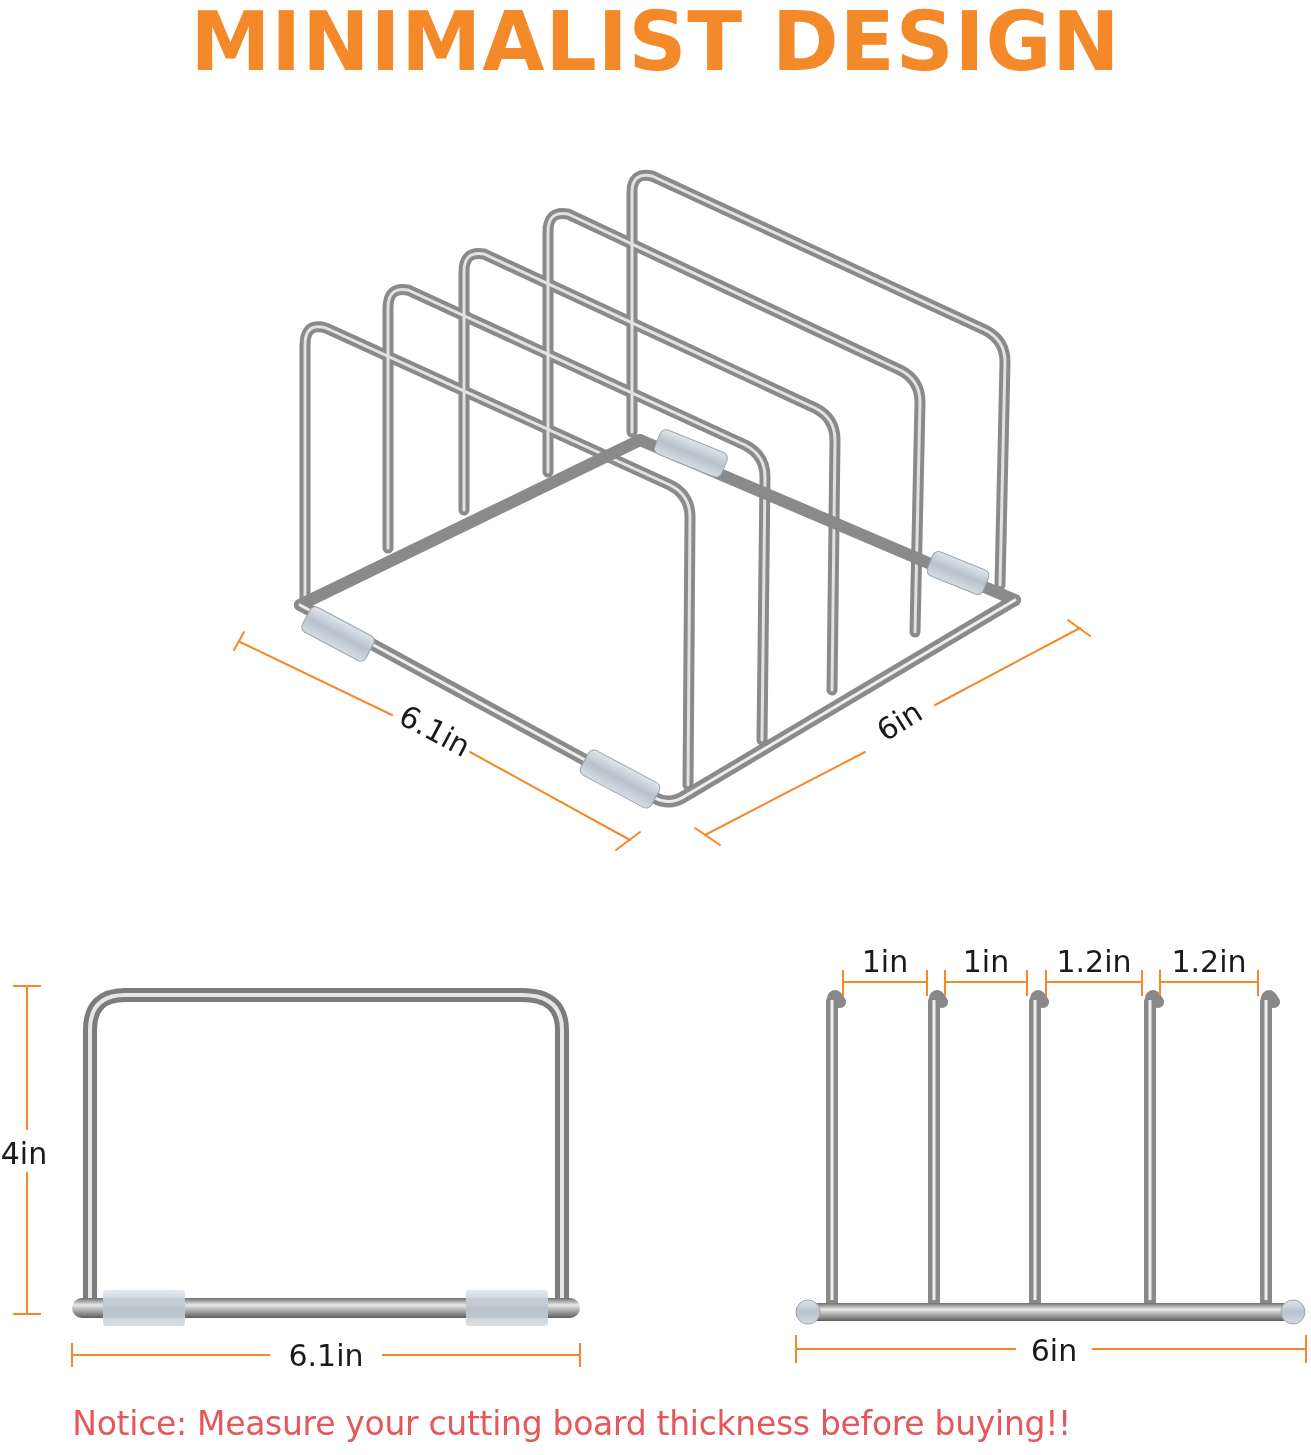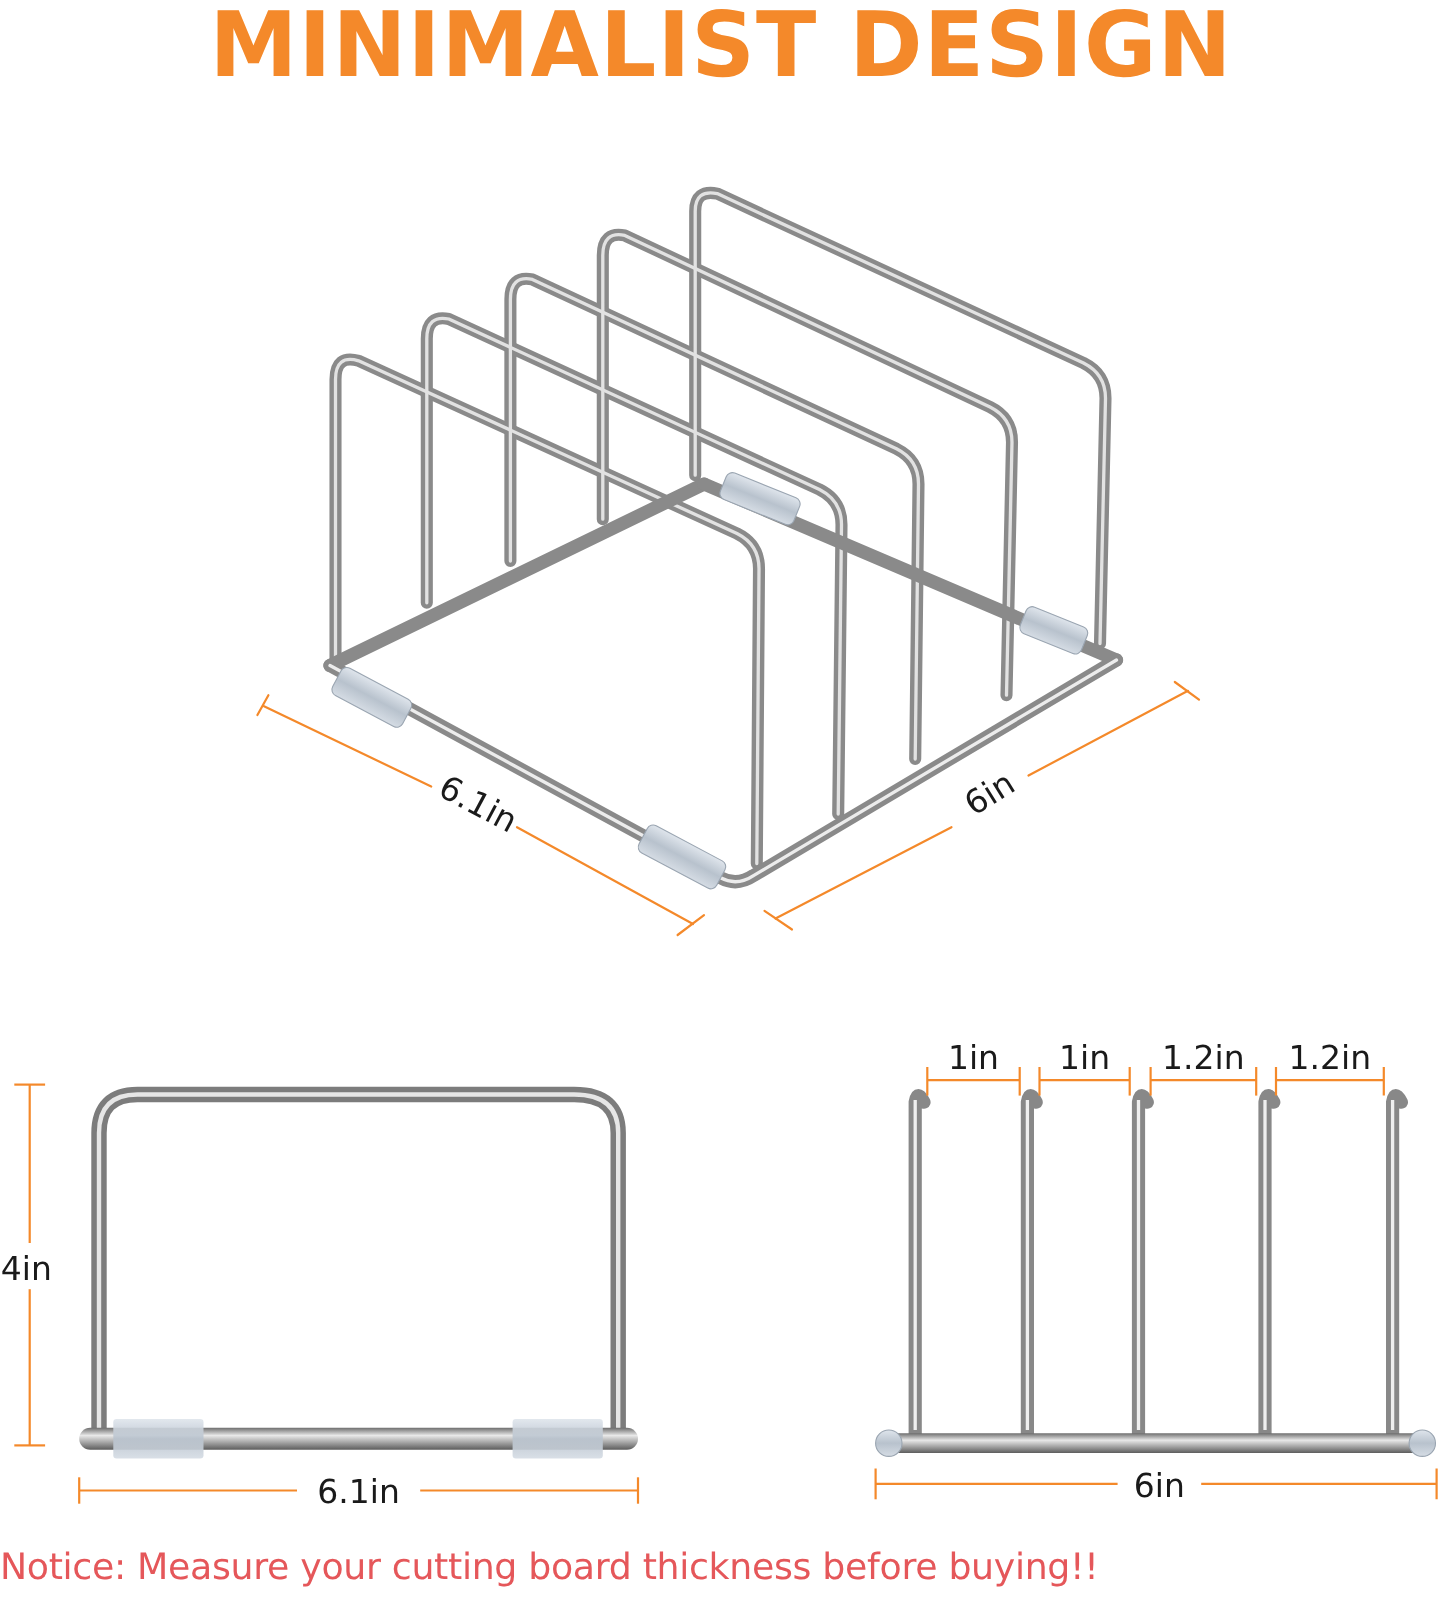--- a/index.html
+++ b/index.html
@@ -3,21 +3,21 @@
 <meta charset="utf-8">
 <style>
   html, body { margin: 0; padding: 0; background: #ffffff; }
   body { width: 1311px; height: 1455px; position: relative; overflow: hidden; font-family: "DejaVu Sans", "Liberation Sans", sans-serif; }
   .title {
     position: absolute; left: 0; top: -6px; width: 1311px; text-align: center;
     font-family: "DejaVu Sans", sans-serif; font-weight: bold; font-size: 82px; letter-spacing: 1px;
     color: #F4892A; transform: scaleX(0.98);
   }
   .notice {
-    position: absolute; left: 0; top: 1404px; width: 1071px; text-align: left;
+    position: absolute; left: 0; top: 1404px; width: 1071px; text-align: right;
     font-family: "DejaVu Sans", sans-serif; font-size: 33px; color: #E5575A; letter-spacing: -0.3px;
   }
   svg { position: absolute; left: 0; top: 0; }
   .dim-label { font-family: "DejaVu Sans", sans-serif; font-size: 30px; fill: #1a1a1a; }
 </style>
 </head>
 <body>
 
 <div class="title">MINIMALIST DESIGN</div>
 

